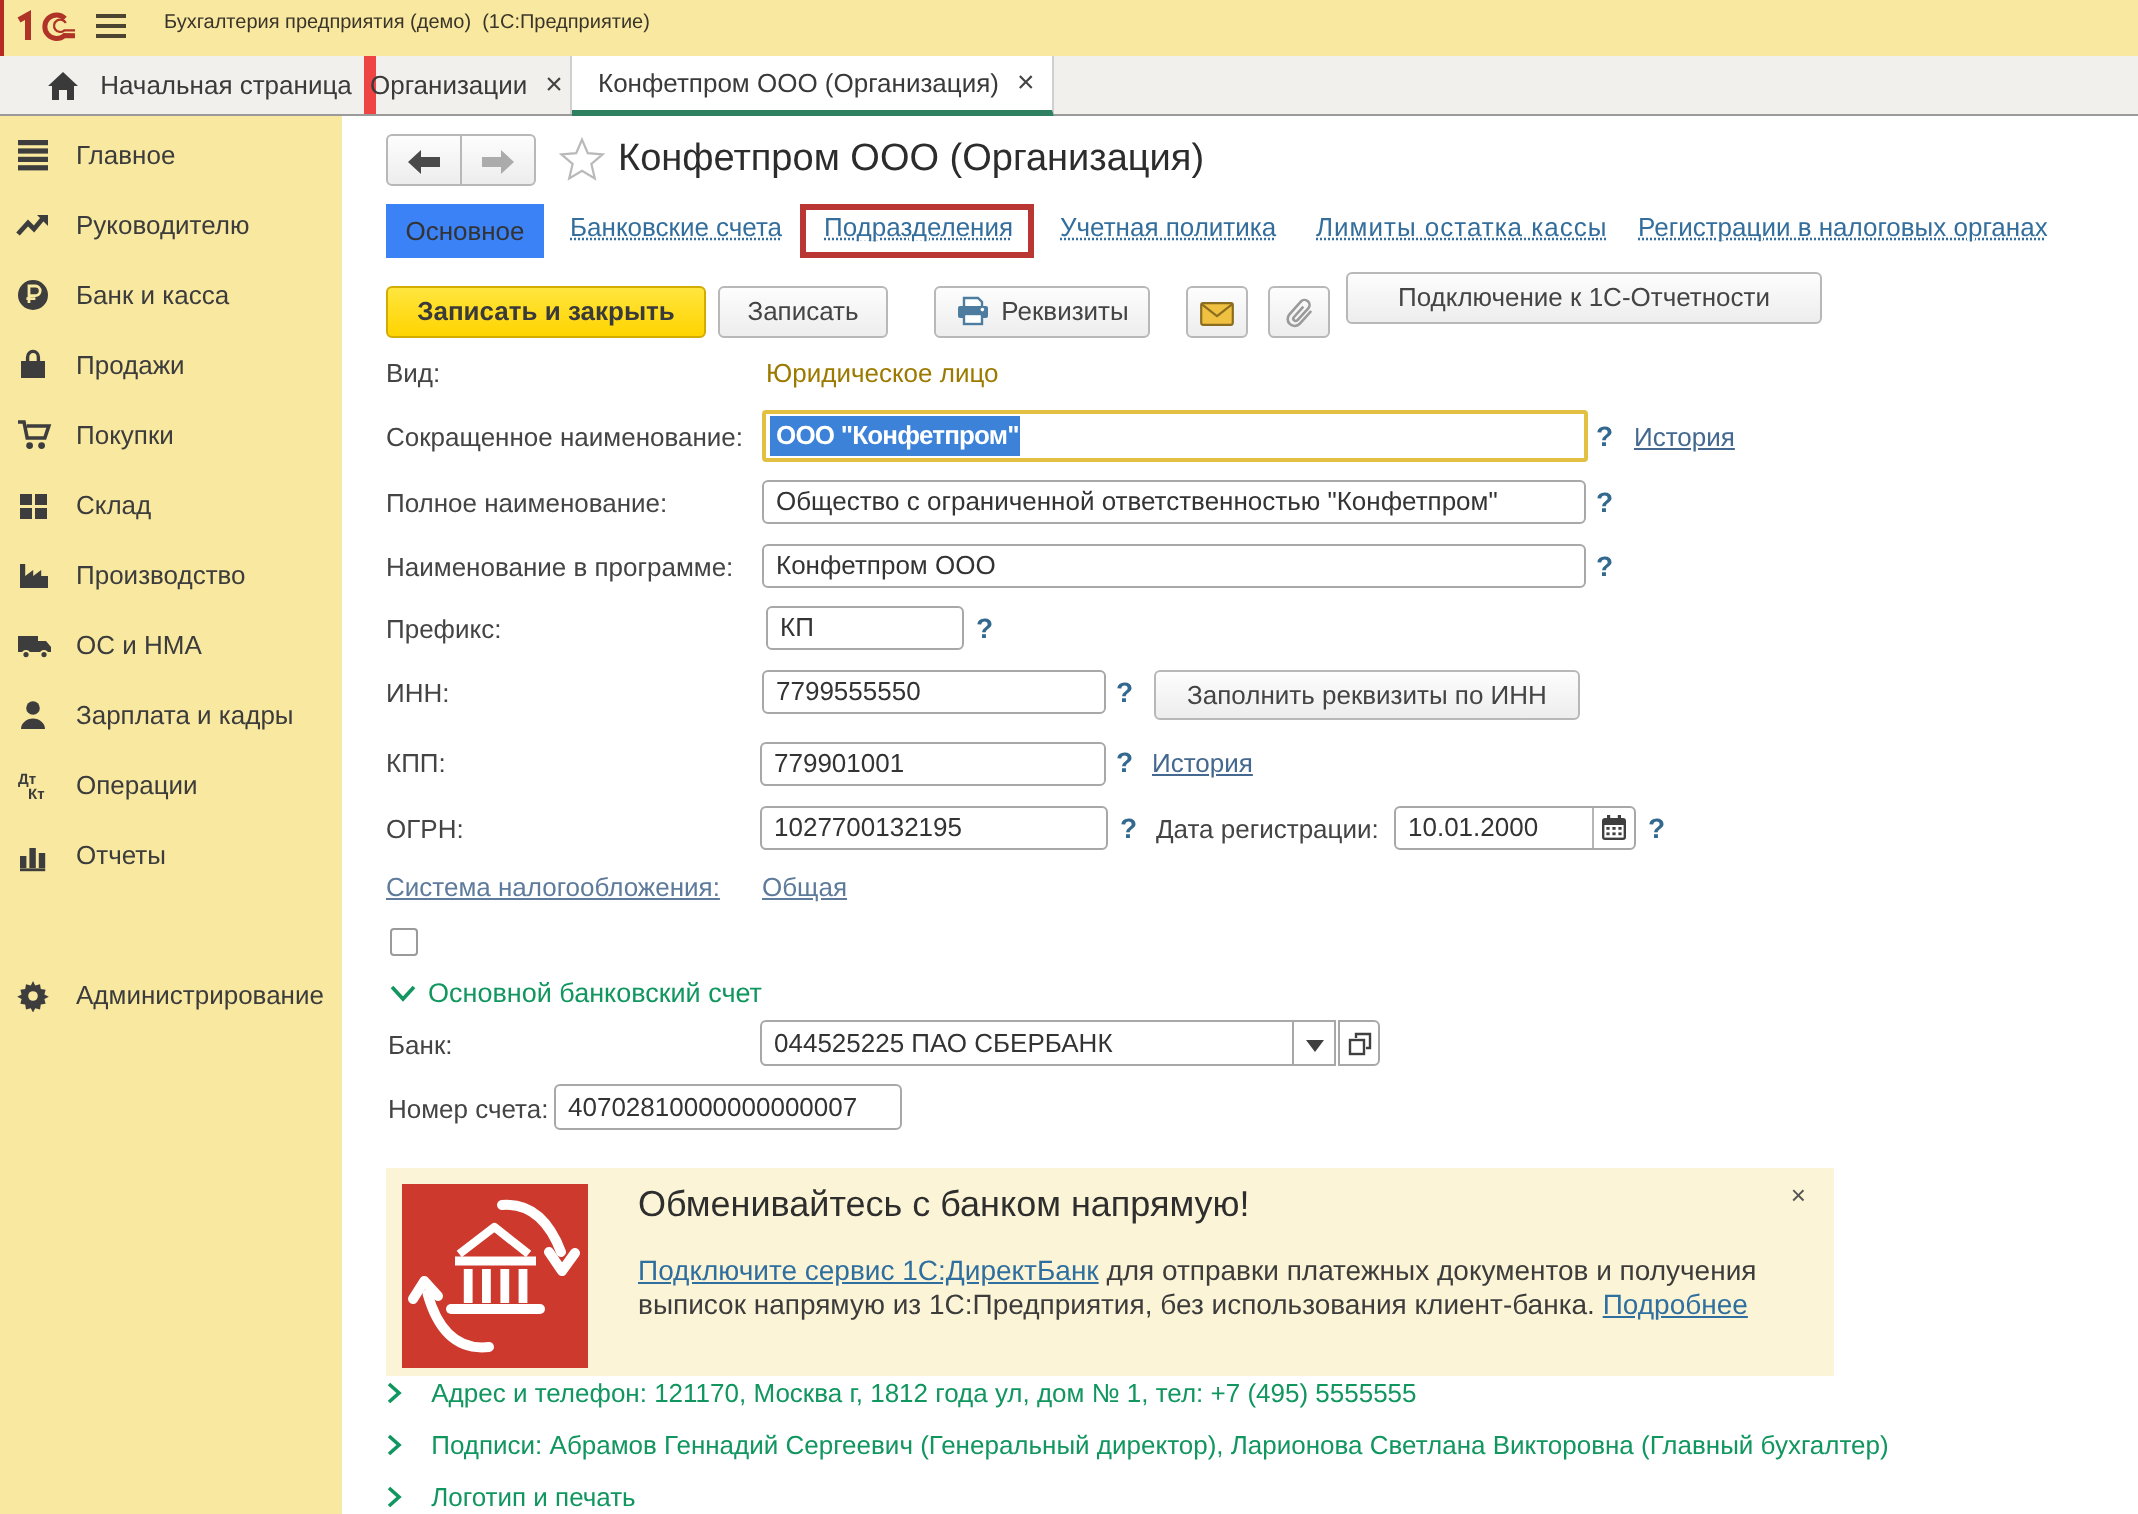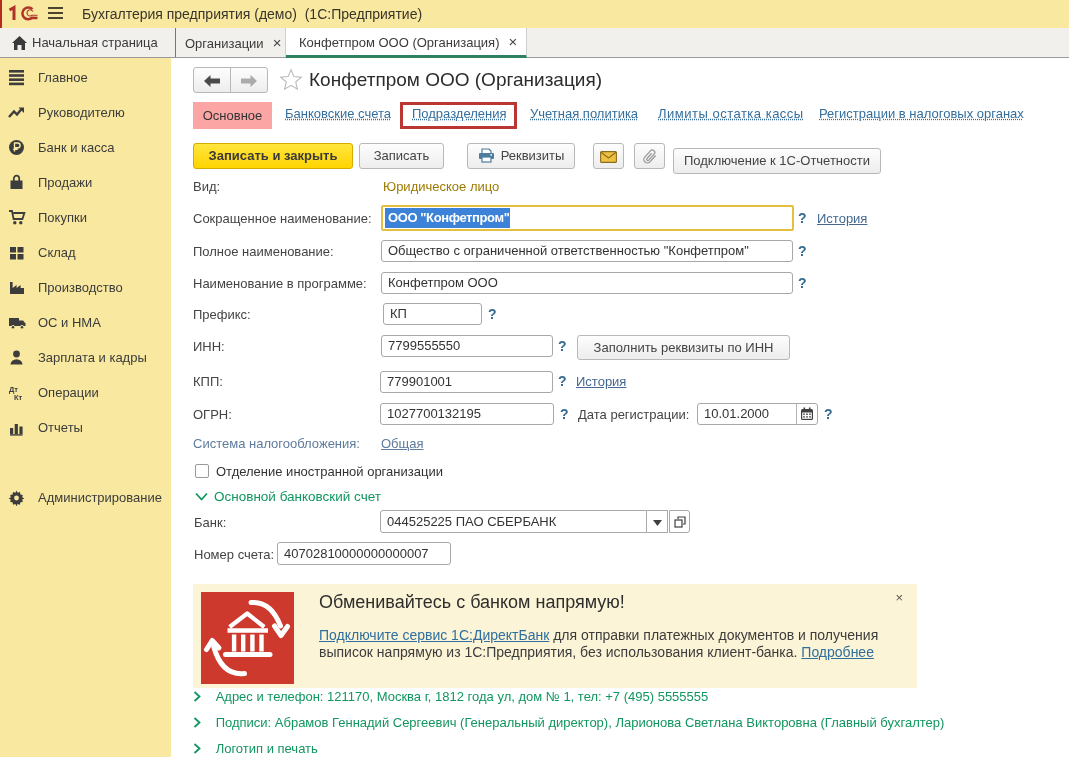--- a/index.html
+++ b/index.html
@@ -1,29 +1,29 @@
 <!DOCTYPE html>
 <html><head><meta charset="utf-8">
 <style>
 * { margin:0; padding:0; box-sizing:border-box; }
 html,body { width:1069px; height:757px; overflow:hidden; }
 body { font-family:"Liberation Sans", sans-serif; font-size:13px; color:#333; background:#fff; position:relative; }
 .abs { position:absolute; }
 
 
 #topbar { left:0; top:0; width:1069px; height:28px; background:#f8e8a0; border-left:2px solid #b52a23; }
-#topbar .title { position:absolute; left:80px; top:6px; font-size:14px; color:#3a352a; }
+#topbar .title { position:absolute; left:80px; top:6px; font-size:10px; color:#3a352a; }
 #burger { position:absolute; left:46px; top:7px; width:15px; height:13px; }
 #burger div { height:2px; background:#4a4430; margin-bottom:3px; }
 
 
 #tabbar { left:0; top:28px; width:1069px; height:30px; background:#f1f0ed; border-bottom:1px solid #9a9a9a; }
 .tab { position:absolute; top:0; height:29px; line-height:29px; color:#3a3a3a; white-space:nowrap; }
 .tab .x { color:#444; font-size:15px; margin-left:9px; }
-#tab1 { left:4px; width:172px; border-right:1px solid #ef4444; }
+#tab1 { left:16px; width:172px; border-right:6px solid #ef4444;text-align:center; }
 #tab1 span.t { margin-left:28px; }
 #tab2 { left:172px; width:114px; border-right:1px solid #cfcfcf; text-align:left; }
 #tab2 span.t { margin-left:13px; }
 #tab3 { left:286px; width:241px; background:#fff; border-right:1px solid #cfcfcf; border-bottom:3px solid #2e8060; height:30px; line-height:27px; }
 #tab3 span.t { margin-left:13px; }
 
 
 #sidebar { left:0; top:58px; width:171px; height:699px; background:#f8e8a0; }
 .mitem { position:absolute; left:0; width:171px; height:35px; }
 .mitem svg { position:absolute; left:8px; top:9px; }
@@ -173,21 +173,21 @@
         <path d="M6.5 0 L6.5 3.5 L16 3.5 L16 8.5 L6.5 8.5 L6.5 12 L0 6 z" fill="#4a4a4a"></path>
       </svg></div>
   <div class="btn" style="left:59px;top:9px;width:38px;height:26px;border-radius:0 3px 3px 0;"><svg width="16" height="12" viewBox="0 0 16 12" style="margin-top:7px">
         <path d="M9.5 0 L9.5 3.5 L0 3.5 L0 8.5 L9.5 8.5 L9.5 12 L16 6 z" fill="#ababab"></path>
       </svg></div>
   <svg style="position:absolute;left:108px;top:10px" width="24" height="23" viewBox="0 0 24 23">
       <path d="M12 1.8 L14.9 8.6 L22.3 9.2 L16.7 14 L18.4 21.2 L12 17.4 L5.6 21.2 L7.3 14 L1.7 9.2 L9.1 8.6 z" fill="#fff" stroke="#b9b9b9" stroke-width="1.1"></path>
     </svg>
   <div class="abs" style="left:138px;top:11px;font-size:19px;color:#2c2c2c;">Конфетпром ООО (Организация)</div>
 
-  <div class="abs" style="left:22px;top:44px;width:79px;height:27px;background:#fca5a5;text-align:center;line-height:27px;color:#333;">Основное</div>
+  <div class="abs" style="left:22px;top:44px;width:79px;height:27px;background:#3b82f6;text-align:center;line-height:27px;color:#333;">Основное</div>
   <div class="abs navlnk" style="left:114px;top:48px;">Банковские счета</div>
   <div class="abs" style="left:229px;top:44px;width:117px;height:27px;border:3px solid #ba3632;"></div>
   <div class="abs navlnk" style="left:241px;top:48px;">Подразделения</div>
   <div class="abs navlnk" style="left:359px;top:48px;">Учетная политика</div>
   <div class="abs navlnk" style="left:487px;top:48px;letter-spacing:0.5px;">Лимиты остатка кассы</div>
   <div class="abs navlnk" style="left:648px;top:48px;">Регистрации в налоговых органах</div>
 
   <div class="abs" style="left:22px;top:85px;width:160px;height:26px;background:linear-gradient(#ffe53e,#ffd400);border:1px solid #d3ac00;border-radius:3px;text-align:center;line-height:24px;font-weight:bold;color:#3a3a3a;">Записать и закрыть</div>
   <div class="btn" style="left:188px;top:85px;width:85px;height:26px;line-height:24px;">Записать</div>
   <div class="btn" style="left:296px;top:85px;width:108px;height:26px;line-height:24px;"><svg width="17" height="15" viewBox="0 0 17 15" style="vertical-align:-3px;margin-right:6px">
@@ -196,21 +196,21 @@
         <rect x="4" y="9" width="9" height="5" fill="#fff" stroke="#4e7c9e" stroke-width="1.2"></rect>
         <circle cx="13.2" cy="6.8" r=".9" fill="#fff"></circle>
       </svg>Реквизиты</div>
   <div class="btn" style="left:422px;top:85px;width:31px;height:26px;"><svg width="17" height="12" viewBox="0 0 17 12" style="margin-top:7px">
         <rect x=".6" y=".6" width="15.8" height="10.8" rx="1" fill="#f0c040" stroke="#8a6d1f" stroke-width="1.1"></rect>
         <path d="M1 1.2 L8.5 7 L16 1.2" fill="none" stroke="#8a6d1f" stroke-width="1.1"></path>
       </svg></div>
   <div class="btn" style="left:463px;top:85px;width:31px;height:26px;"><svg width="12" height="17" viewBox="0 0 12 17" style="margin-top:4px;transform:rotate(42deg)">
         <path d="M9.5 4 v8.5 a3.5 3.5 0 0 1 -7 0 V4 a2.5 2.5 0 0 1 5 0 v8 a1.2 1.2 0 0 1 -2.4 0 V5" fill="none" stroke="#9a9a9a" stroke-width="1.3"></path>
       </svg></div>
-  <div class="btn" style="left:502px;top:90px;width:208px;height:26px;line-height:24px;">Подключение к 1С-Отчетности</div>
+  <div class="btn" style="left:502px;top:78px;width:238px;height:26px;line-height:24px;">Подключение к 1С-Отчетности</div>
 
   <div class="abs lbl" style="left:22px;top:121px;">Вид:</div>
   <div class="abs" style="left:212px;top:121px;color:#9c7a00;">Юридическое лицо</div>
 
   <div class="abs lbl" style="left:22px;top:153px;">Сокращенное наименование:</div>
   <div class="abs" style="left:210px;top:147px;width:413px;height:26px;border:2px solid #e3c041;border-radius:2px;background:#fff;line-height:22px;"><span style="background:#3b82d8;color:#fff;font-weight:bold;padding:2px 1px 3px 3px;margin-left:2px;letter-spacing:-0.4px;">ООО "Конфетпром"</span></div>
   <div class="q" style="left:627px;top:152px;">?</div>
   <div class="abs lnk" style="left:646px;top:153px;">История</div>
 
   <div class="abs lbl" style="left:22px;top:186px;">Полное наименование:</div>
@@ -250,25 +250,24 @@
         <rect x="3.2" y="6.5" width="1.6" height="1.4"></rect>
         <rect x="6.2" y="6.5" width="1.6" height="1.4"></rect>
         <rect x="9.2" y="6.5" width="1.6" height="1.4"></rect>
         <rect x="3.2" y="9.2" width="1.6" height="1.4"></rect>
         <rect x="6.2" y="9.2" width="1.6" height="1.4"></rect>
         <rect x="9.2" y="9.2" width="1.6" height="1.4"></rect>
       </g>
     </svg>
   <div class="q" style="left:653px;top:348px;">?</div>
 
-  <div class="abs" style="left:22px;top:378px;color:#5e7b9b;">Система налогообложения:</div>
+  <div class="abs" style="left:22px;top:378px;color:#5e7b9b;text-decoration:underline;">Система налогообложения:</div>
   <div class="abs" style="left:210px;top:378px;color:#5e7b9b;text-decoration:underline;">Общая</div>
 
   <div class="abs" style="left:24px;top:406px;width:14px;height:14px;border:1px solid #9a9a9a;border-radius:2px;background:#fff;"></div>
-  <div class="abs" style="left:45px;top:406px;color:#333;">Отделение иностранной организации</div>
 
   <svg style="position:absolute;left:24px;top:434px" width="13" height="9" viewBox="0 0 13 9">
       <path d="M1 1.5 L6.5 7.5 L12 1.5" fill="none" stroke="#11965f" stroke-width="1.8"></path>
     </svg>
   <div class="abs green" style="left:43px;top:431px;font-size:13.5px;">Основной банковский счет</div>
 
   <div class="abs lbl" style="left:23px;top:457px;">Банк:</div>
   <div class="inp" style="left:209px;top:452px;width:267px;height:23px;border-radius:3px 0 0 3px;line-height:21px;">044525225 ПАО СБЕРБАНК</div>
   <div class="abs" style="left:476px;top:452px;width:21px;height:23px;border:1px solid #a8a8a8;border-left:none;background:#fff;"><svg width="9" height="6" viewBox="0 0 9 6" style="margin:9px 0 0 6px">
         <path d="M0 0 h9 l-4.5 6 z" fill="#3f3f3f"></path>

